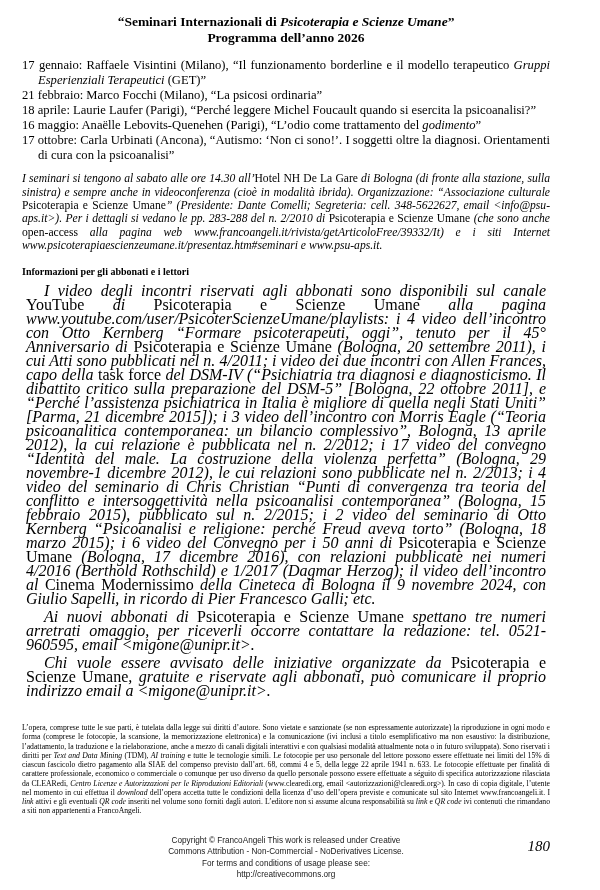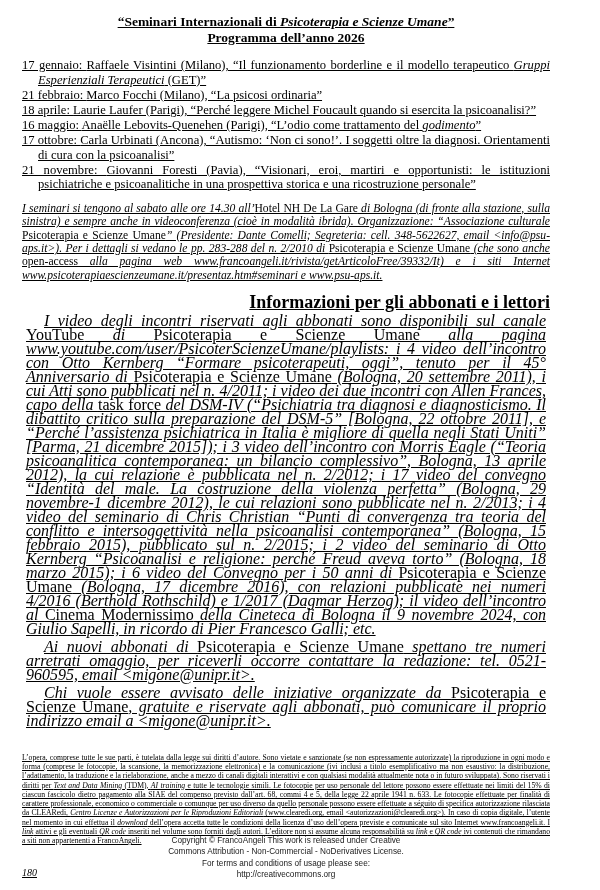--- a/index.html
+++ b/index.html
@@ -13,21 +13,20 @@
     font-family: "Liberation Serif", "DejaVu Serif", serif;
     color: #000000;
     overflow: hidden;
   }
   .page {
     position: relative;
     width: 572px;
     height: 890px;
     box-sizing: border-box;
     padding: 0 22px;
-    text-decoration: underline;
   }
   .title-block {
     text-align: center;
     padding-top: 14px;
   }
   .title-line {
     font-weight: bold;
     font-size: 13.5px;
     line-height: 16px;
   }
@@ -50,25 +49,25 @@
     margin-top: 10px;
     font-size: 11.6px;
     line-height: 13.4px;
     text-align: justify;
     font-style: italic;
   }
   .venue-note .rom { font-style: normal; }
 
   .section-heading {
     font-weight: bold;
-    font-size: 18px;
+    font-size: 10px;
     line-height: 16px;
     margin-top: 11px;
     margin-bottom: 1px;
-    text-align: right;
+    text-align: left;
   }
 
   .body-para {
     font-size: 16px;
     line-height: 14px;
     text-align: justify;
     font-style: italic;
     text-indent: 18px;
     margin: 4px;
   }
@@ -77,23 +76,23 @@
   .fineprint {
     margin-top: 25px;
     font-size: 7.7px;
     line-height: 9.25px;
     text-align: justify;
     font-style: normal;
   }
   .fineprint em { font-style: italic; }
 
   .page-number {
-    text-align: left;
+    text-align: right;
     font-style: italic;
-    font-size: 10px;
+    font-size: 15px;
     margin-top: 22px;
   }
 
   .footer {
     position: absolute;
     left: 0;
     right: 0;
     bottom: 10px;
     text-align: center;
     font-family: "Liberation Sans", "DejaVu Sans", sans-serif;
@@ -111,21 +110,20 @@
     <div class="title-line"><span>“Seminari Internazionali di </span><em>Psicoterapia e Scienze Umane</em><span>”</span></div>
     <div class="title-line">Programma dell’anno 2026</div>
   </div>
 
   <div class="seminars">
     <p class="seminar-item"><span>17 gennaio: </span><span>Raffaele Visintini (Milano), “Il funzionamento borderline e il modello terapeutico </span><em>Gruppi Esperienziali Terapeutici</em><span> (GET)”</span></p>
     <p class="seminar-item"><span>21 febbraio: </span><span>Marco Focchi (Milano), “La psicosi ordinaria”</span><em></em><span></span></p>
     <p class="seminar-item"><span>18 aprile: </span><span>Laurie Laufer (Parigi), “Perché leggere Michel Foucault quando si esercita la psicoanalisi?”</span><em></em><span></span></p>
     <p class="seminar-item"><span>16 maggio: </span><span>Anaëlle Lebovits-Quenehen (Parigi), “L’odio come trattamento del </span><em>godimento</em><span>”</span></p>
     <p class="seminar-item"><span>17 ottobre: </span><span>Carla Urbinati (Ancona), “Autismo: ‘Non ci sono!’. I soggetti oltre la diagnosi. Orientamenti di cura con la psicoanalisi”</span><em></em><span></span></p>
-    <p class="seminar-item"><span>21 novembre: </span><span>Giovanni Foresti (Pavia), “Visionari, eroi, martiri e opportunisti: le istituzioni psichiatriche e psicoanalitiche in una prospettiva storica e una ricostruzione personale”</span><em></em><span></span></p>
   </div>
 
   <p class="venue-note"><span>I seminari si tengono al sabato alle ore 14.30 all’</span><span class="rom">Hotel NH De La Gare</span><span> di Bologna (di fronte alla stazione, sulla sinistra) e sempre anche in videoconferenza (cioè in modalità ibrida). Organizzazione: “Associazione culturale </span><span class="rom">Psicoterapia e Scienze Umane</span><span>” (Presidente: Dante Comelli; Segreteria: cell. 348-5622627, email &lt;info@psu-aps.it&gt;). Per i dettagli si vedano le pp. 283-288 del n. 2/2010 di </span><span class="rom">Psicoterapia e Scienze Umane</span><span> (che sono anche </span><span class="rom">open-access</span><span> alla pagina web www.francoangeli.it/rivista/getArticoloFree/39332/It) e i siti Internet www.psicoterapiaescienzeumane.it/presentaz.htm#seminari e www.psu-aps.it.</span></p>
 
   <div class="section-heading">Informazioni per gli abbonati e i lettori</div>
 
   <p class="body-para"><span>I video degli incontri riservati agli abbonati sono disponibili sul canale </span><span class="rom">YouTube</span><span> di </span><span class="rom">Psicoterapia e Scienze Umane</span><span> alla pagina www.youtube.com/user/PsicoterScienzeUmane/playlists: i 4 video dell’incontro con Otto Kernberg “Formare psicoterapeuti, oggi”, tenuto per il 45° Anniversario di </span><span class="rom">Psicoterapia e Scienze Umane</span><span> (Bologna, 20 settembre 2011), i cui Atti sono pubblicati nel n. 4/2011; i video dei due incontri con Allen Frances, capo della </span><span class="rom">task force</span><span> del DSM-IV (“Psichiatria tra diagnosi e diagnosticismo. Il dibattito critico sulla preparazione del DSM-5” [Bologna, 22 ottobre 2011], e “Perché l’assistenza psichiatrica in Italia è migliore di quella negli Stati Uniti” [Parma, 21 dicembre 2015]); i 3 video dell’incontro con Morris Eagle (“Teoria psicoanalitica contemporanea: un bilancio complessivo”, Bologna, 13 aprile 2012), la cui relazione è pubblicata nel n. 2/2012; i 17 video del convegno “Identità del male. La costruzione della violenza perfetta” (Bologna, 29 novembre-1 dicembre 2012), le cui relazioni sono pubblicate nel n. 2/2013; i 4 video del seminario di Chris Christian “Punti di convergenza tra teoria del conflitto e intersoggettività nella psicoanalisi contemporanea” (Bologna, 15 febbraio 2015), pubblicato sul n. 2/2015; i 2 video del seminario di Otto Kernberg “Psicoanalisi e religione: perché Freud aveva torto” (Bologna, 18 marzo 2015); i 6 video del Convegno per i 50 anni di </span><span class="rom">Psicoterapia e Scienze Umane</span><span> (Bologna, 17 dicembre 2016), con relazioni pubblicate nei numeri 4/2016 (Berthold Rothschild) e 1/2017 (Dagmar Herzog); il video dell’incontro al </span><span class="rom">Cinema Modernissimo</span><span> della Cineteca di Bologna il 9 novembre 2024, con Giulio Sapelli, in ricordo di Pier Francesco Galli; etc.</span></p>
 
   <p class="body-para"><span>Ai nuovi abbonati di </span><span class="rom">Psicoterapia e Scienze Umane</span><span> spettano tre numeri arretrati omaggio, per riceverli occorre contattare la redazione: tel. 0521-960595, email &lt;migone@unipr.it&gt;.</span></p>
 

